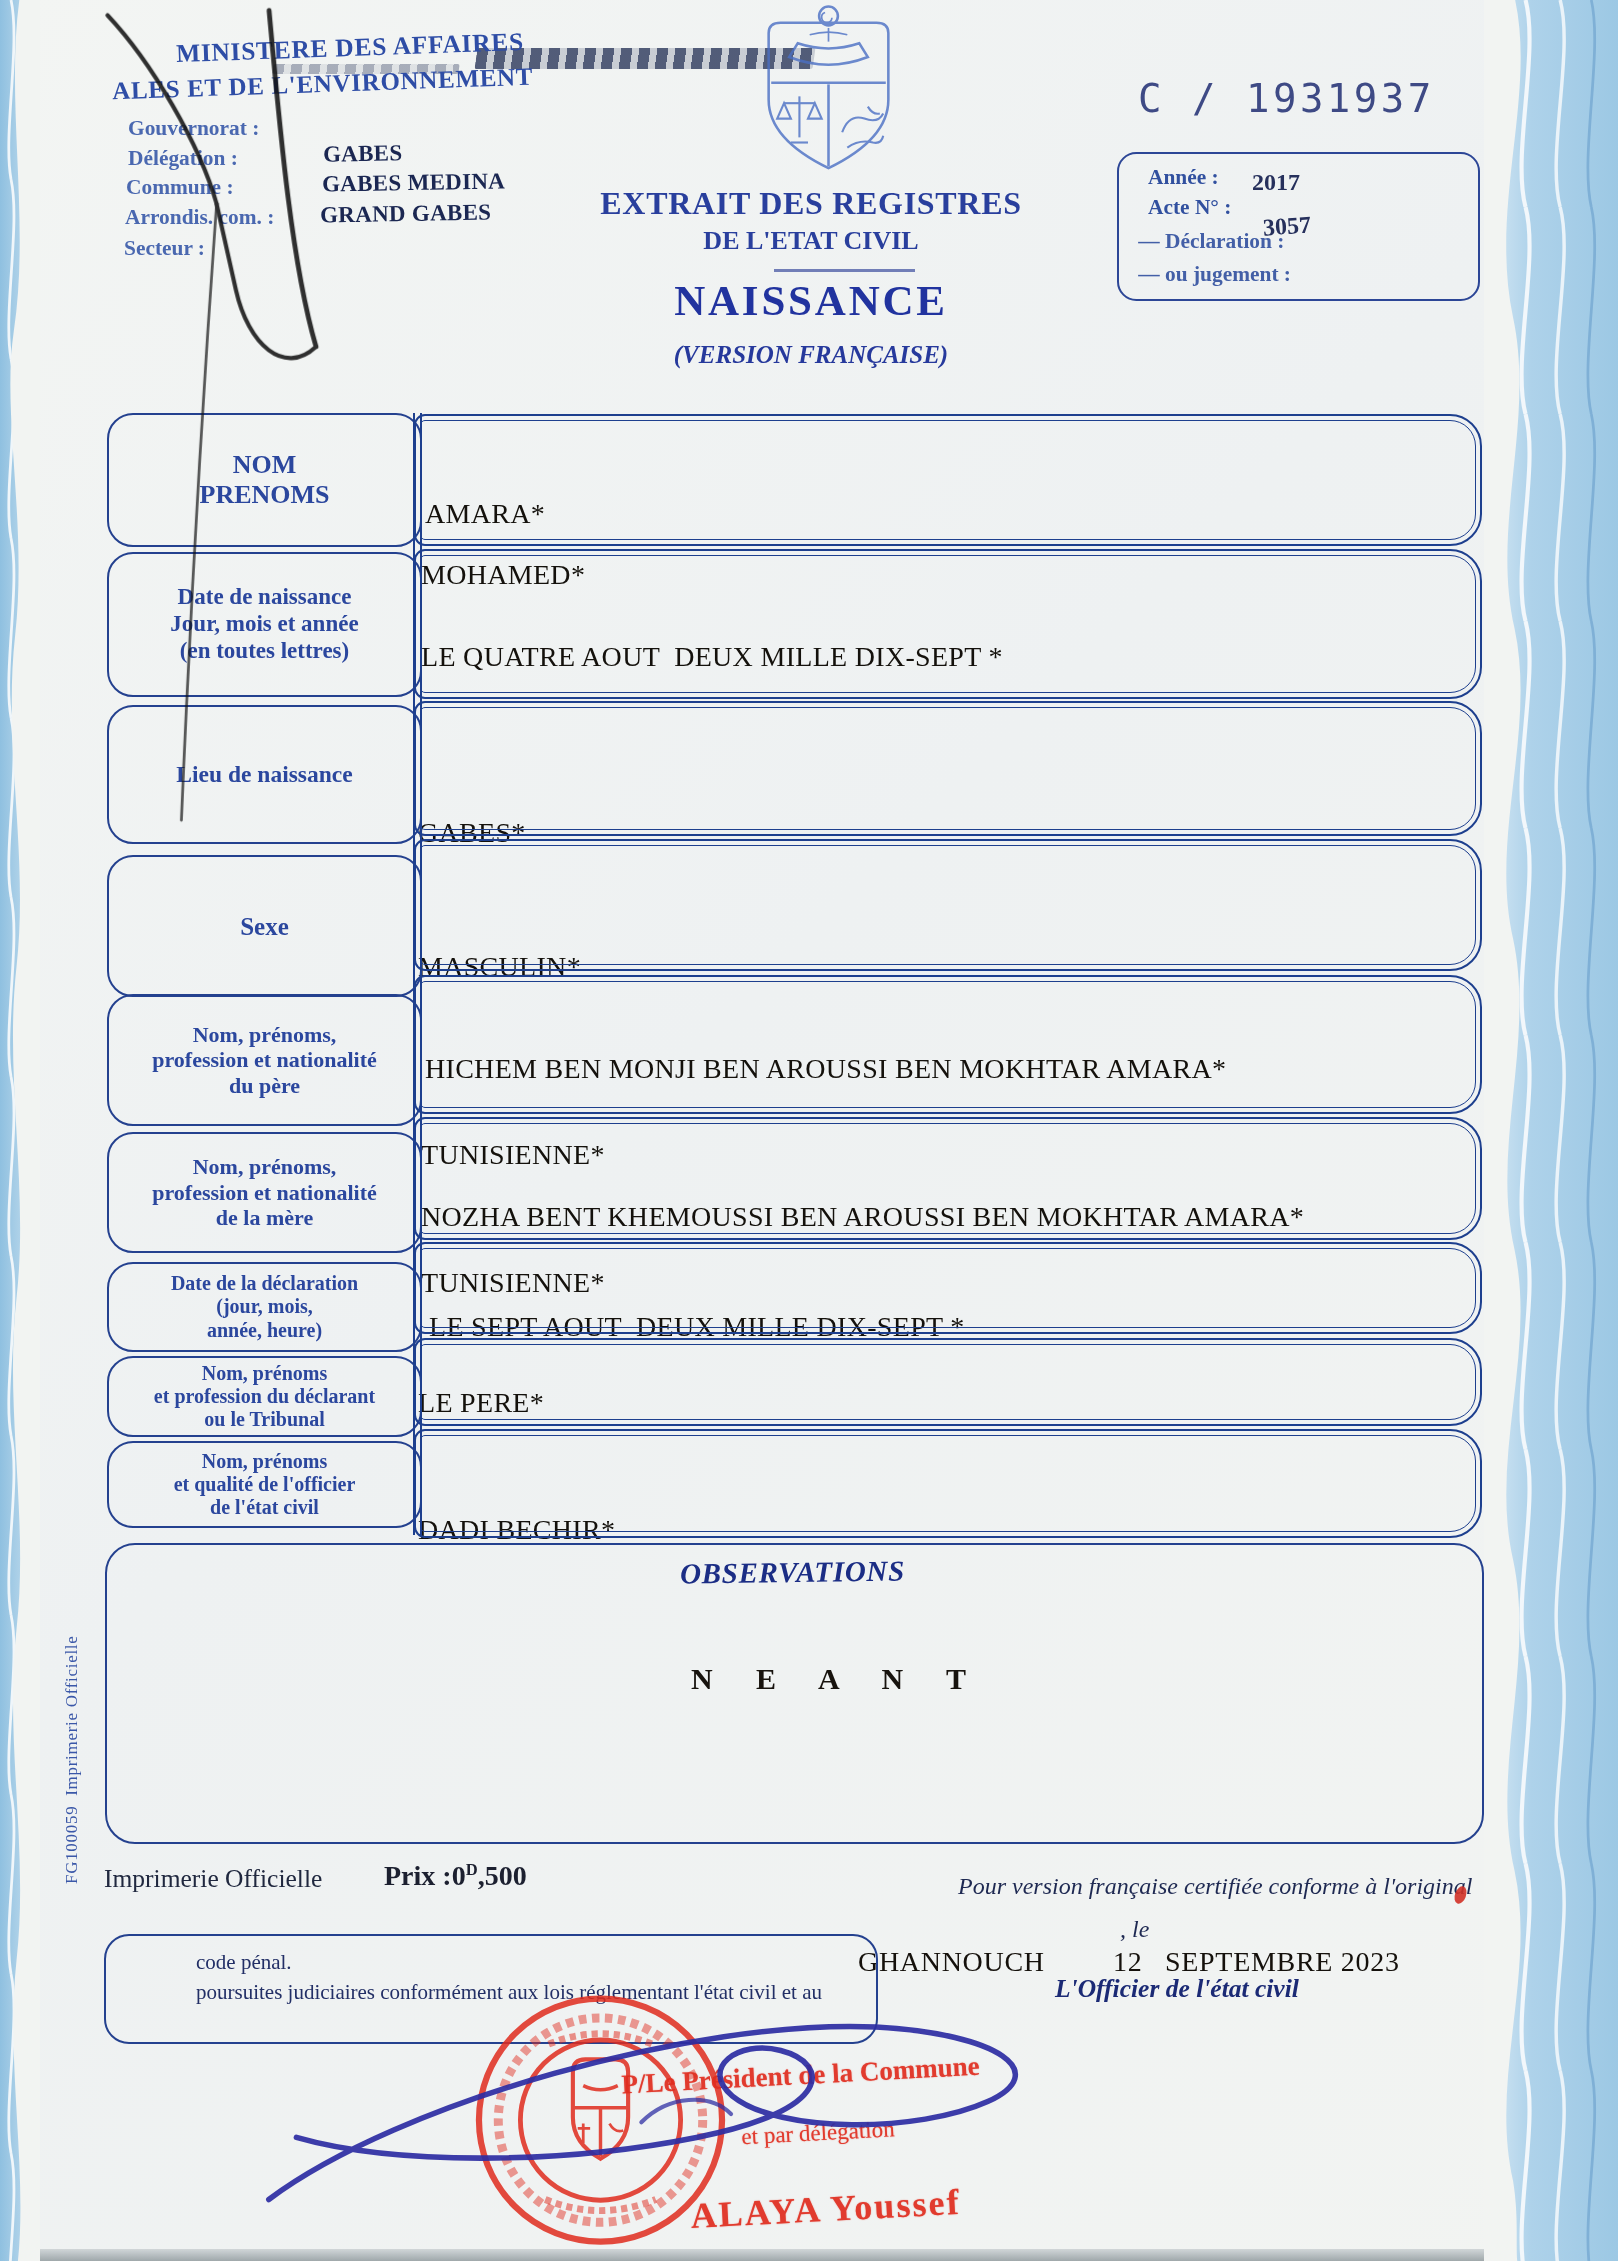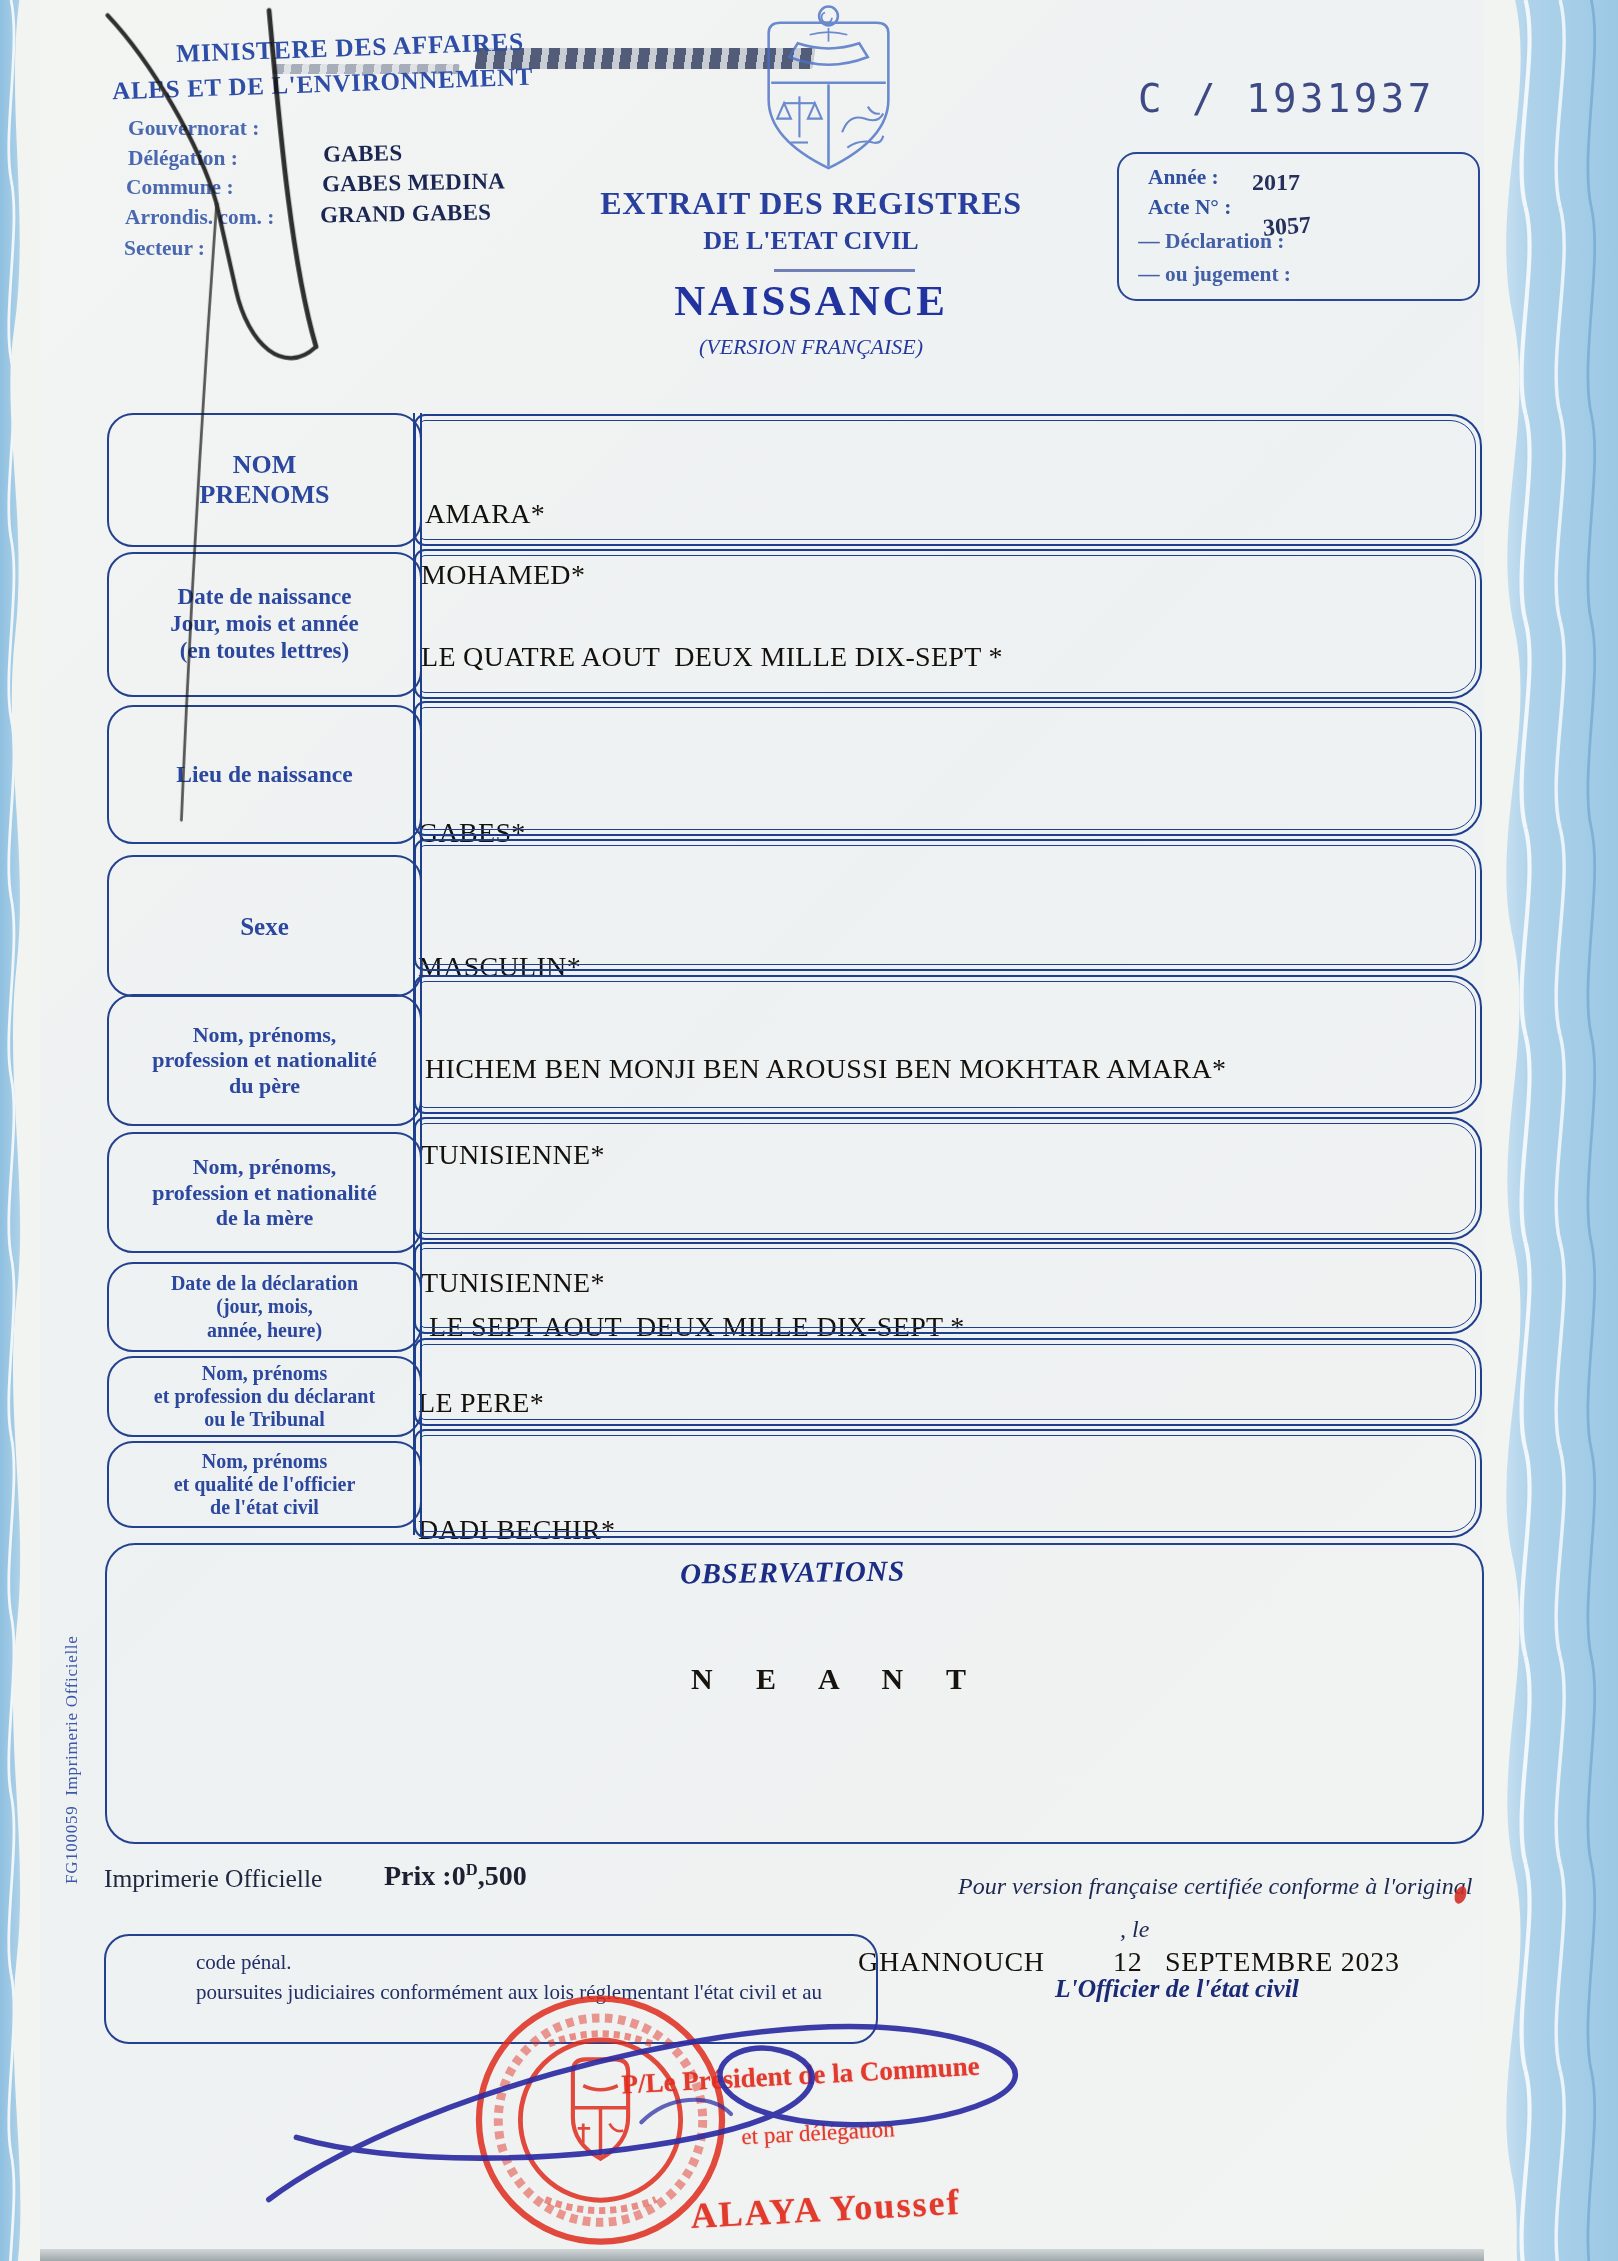--- a/index.html
+++ b/index.html
@@ -129,21 +129,21 @@
         <path d="M122,168 q14,-10 30,-6 q10,2 12,-8"></path>
         <path d="M146,120 q6,10 14,8"></path>
       </g>
     </g>
   </svg>
 
   <div class="abs t-center" style="top:185px;font-size:32px;font-weight:bold;color:#293f9d;letter-spacing:0.7px;z-index:3">EXTRAIT DES REGISTRES</div>
   <div class="abs t-center" style="top:226px;font-size:26px;font-weight:bold;color:#293f9d;z-index:3">DE L'ETAT CIVIL</div>
   <div class="abs ni" style="left:774px;top:269px;width:141px;height:2.8px;background:#2c3f96;opacity:.65;z-index:3"></div>
   <div class="abs t-center" style="top:276px;font-size:43px;font-weight:bold;color:#21339f;letter-spacing:2.8px;z-index:3">NAISSANCE</div>
-  <div class="abs t-center" style="top:334px;font-size:22px;font-weight:normal;font-style:italic;color:#26399c;z-index:3">(VERSION FRANÇAISE)</div>
+  <div class="abs t-center" style="top:341px;font-size:25px;font-weight:bold;font-style:italic;color:#26399c;z-index:3">(VERSION FRANÇAISE)</div>
 
   <div class="abs serial" style="left:1138px;top:76px;z-index:3">C / 1931937</div>
   <div class="abs refbox" style="left:1117px;top:152px;width:359px;height:145px;z-index:3">
     <div class="abs ref-label" style="left:29px;top:11px">Année :</div>
     <div class="abs ref-value" style="left:133px;top:15px">2017</div>
     <div class="abs ref-label" style="left:29px;top:41px">Acte N° :</div>
     <div class="abs ref-value" style="left:144px;top:59px;transform:rotate(-4deg)">3057</div>
     <div class="abs ref-label" style="left:19.3px;top:75px;opacity:.9">— Déclaration :</div>
     <div class="abs ref-label" style="left:19.3px;top:108px;opacity:.9">— ou jugement :</div>
   </div>
@@ -200,20 +200,21 @@
   <div class="abs vbox" style="top:1429px;height:105px"></div>
   <div class="abs divider" style="top:413px;height:1122px"></div>
 
   <div class="abs val" style="left:425px;top:498px">AMARA*</div>
   <div class="abs val" style="left:421px;top:559px">MOHAMED*</div>
   <div class="abs val" style="left:421px;top:641px">LE QUATRE AOUT  DEUX MILLE DIX-SEPT *</div>
   <div class="abs val" style="left:418px;top:817px">GABES*</div>
   <div class="abs val" style="left:418px;top:951px">MASCULIN*</div>
   <div class="abs val" style="left:425px;top:1053px">HICHEM BEN MONJI BEN AROUSSI BEN MOKHTAR AMARA*</div>
   <div class="abs val" style="left:421px;top:1139px">TUNISIENNE*</div>
+  <div class="abs val" style="left:421px;top:1201px">NOZHA BENT KHEMOUSSI BEN AROUSSI BEN MOKHTAR AMARA*</div>
   <div class="abs val" style="left:421px;top:1267px">TUNISIENNE*</div>
   <div class="abs val" style="left:429px;top:1311px">LE SEPT AOUT  DEUX MILLE DIX-SEPT *</div>
   <div class="abs val" style="left:418px;top:1387px">LE PERE*</div>
   <div class="abs val" style="left:418px;top:1514px">DADI BECHIR*</div>
 
   <div class="abs obsbox"></div>
   <div class="abs obstitle">OBSERVATIONS</div>
   <div class="abs neant">N E A N T</div>
 
   <div class="abs" style="left:104px;top:1864px;font-size:25.5px;color:#20283f">Imprimerie Officielle</div>

